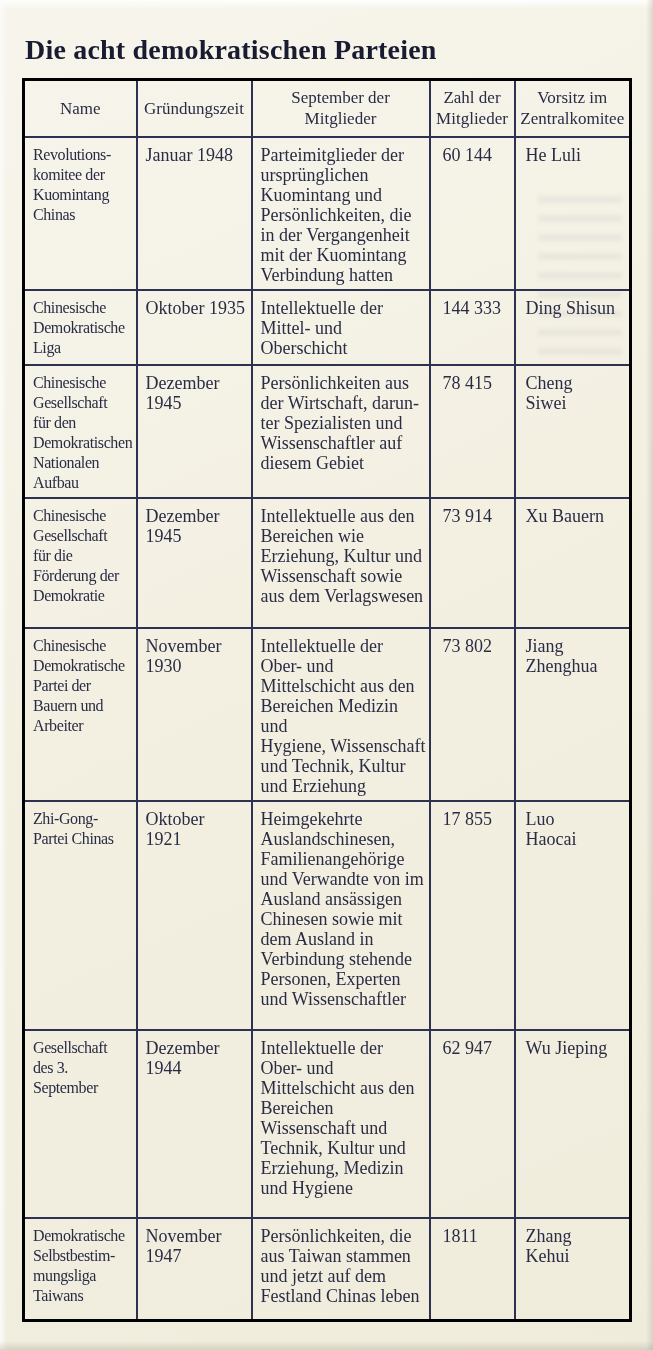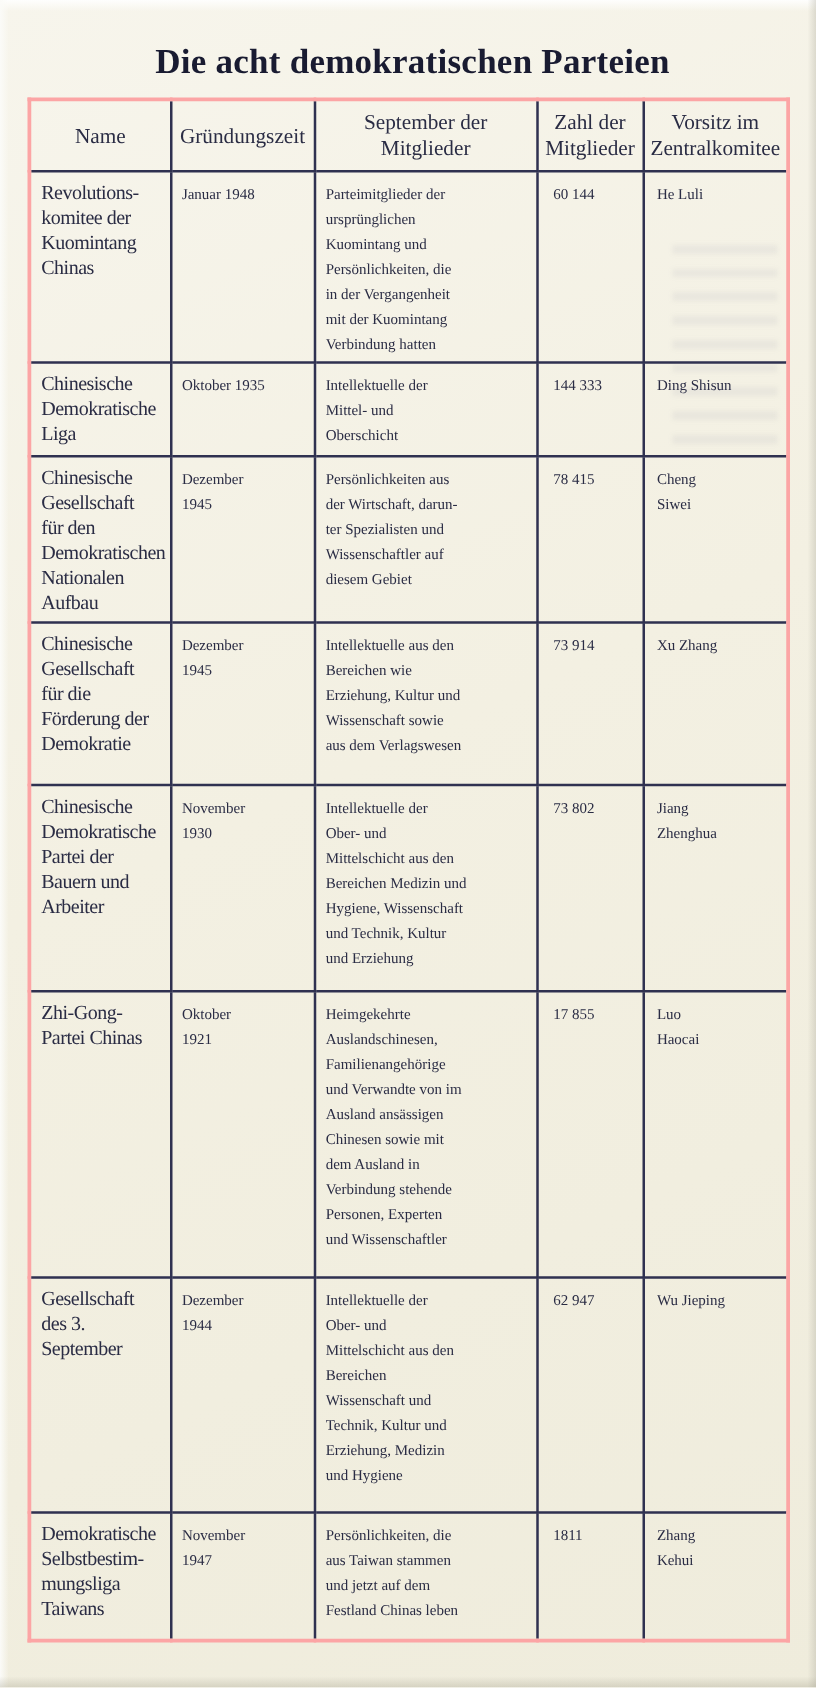--- a/index.html
+++ b/index.html
@@ -18,53 +18,52 @@
   .scan-left   { position:absolute; top:0; left:0; bottom:0; width:7px;
                  background: linear-gradient(90deg, #fbfbf8, rgba(251,251,248,0)); }
   .scan-right  { position:absolute; top:0; right:0; bottom:0; width:7px;
                  background: linear-gradient(270deg, rgba(175,173,160,0.38), rgba(175,173,160,0)); }
   .scan-bottom { position:absolute; left:0; right:0; bottom:0; height:9px;
                  background: linear-gradient(rgba(150,148,128,0), rgba(150,148,128,0.30)); }
 
   .page-title {
     position: absolute;
     top: 15px; left: 25px; width: 610px;
-    text-align: center;
     font-size: 28px;
     font-weight: bold;
     letter-spacing: 0.2px;
     color: #191b31;
   }
 
   table.parties {
     position: absolute;
     top: 78px; left: 22px;
     width: 607px;
     table-layout: fixed;
     border-collapse: collapse;
-    border: 3px solid #fca5a5;
+    border: 3px solid #000000;
   }
   .parties th, .parties td {
     border: 2px solid #2f3150;
     box-sizing: border-box;
     white-space: pre-line;
     overflow: hidden;
   }
   .parties th {
     font-weight: normal;
     font-size: 17px;
     line-height: 21px;
     text-align: center;
     vertical-align: middle;
     padding: 2px 1px;
   }
   .parties td {
     vertical-align: top;
     text-align: left;
-    font-size: 12px;
+    font-size: 18px;
     line-height: 20px;
     padding: 7px 3px 4px 8px;
   }
   .parties td.c-name  { font-size: 16px; letter-spacing: -0.4px; padding-right: 1px; }
   .parties td.c-count { padding-left: 12px; }
   .parties td.c-chair { padding-left: 10px; }
 
   tr.hrow { height: 57px; }
   tr.r1 { height: 145px; }
   tr.r2 { height: 75px;  }
@@ -171,21 +170,21 @@
 Förderung der
 Demokratie</td>
       <td class="c-date">Dezember
 1945</td>
       <td class="c-desc">Intellektuelle aus den
 Bereichen wie
 Erziehung, Kultur und
 Wissenschaft sowie
 aus dem Verlagswesen</td>
       <td class="c-count">73 914</td>
-      <td class="c-chair">Xu Zhang</td>
+      <td class="c-chair">Xu Bauern</td>
     </tr>
     <tr class="r5">
       <td class="c-name">Chinesische
 Demokratische
 Partei der
 Bauern und
 Arbeiter</td>
       <td class="c-date">November
 1930</td>
       <td class="c-desc">Intellektuelle der

